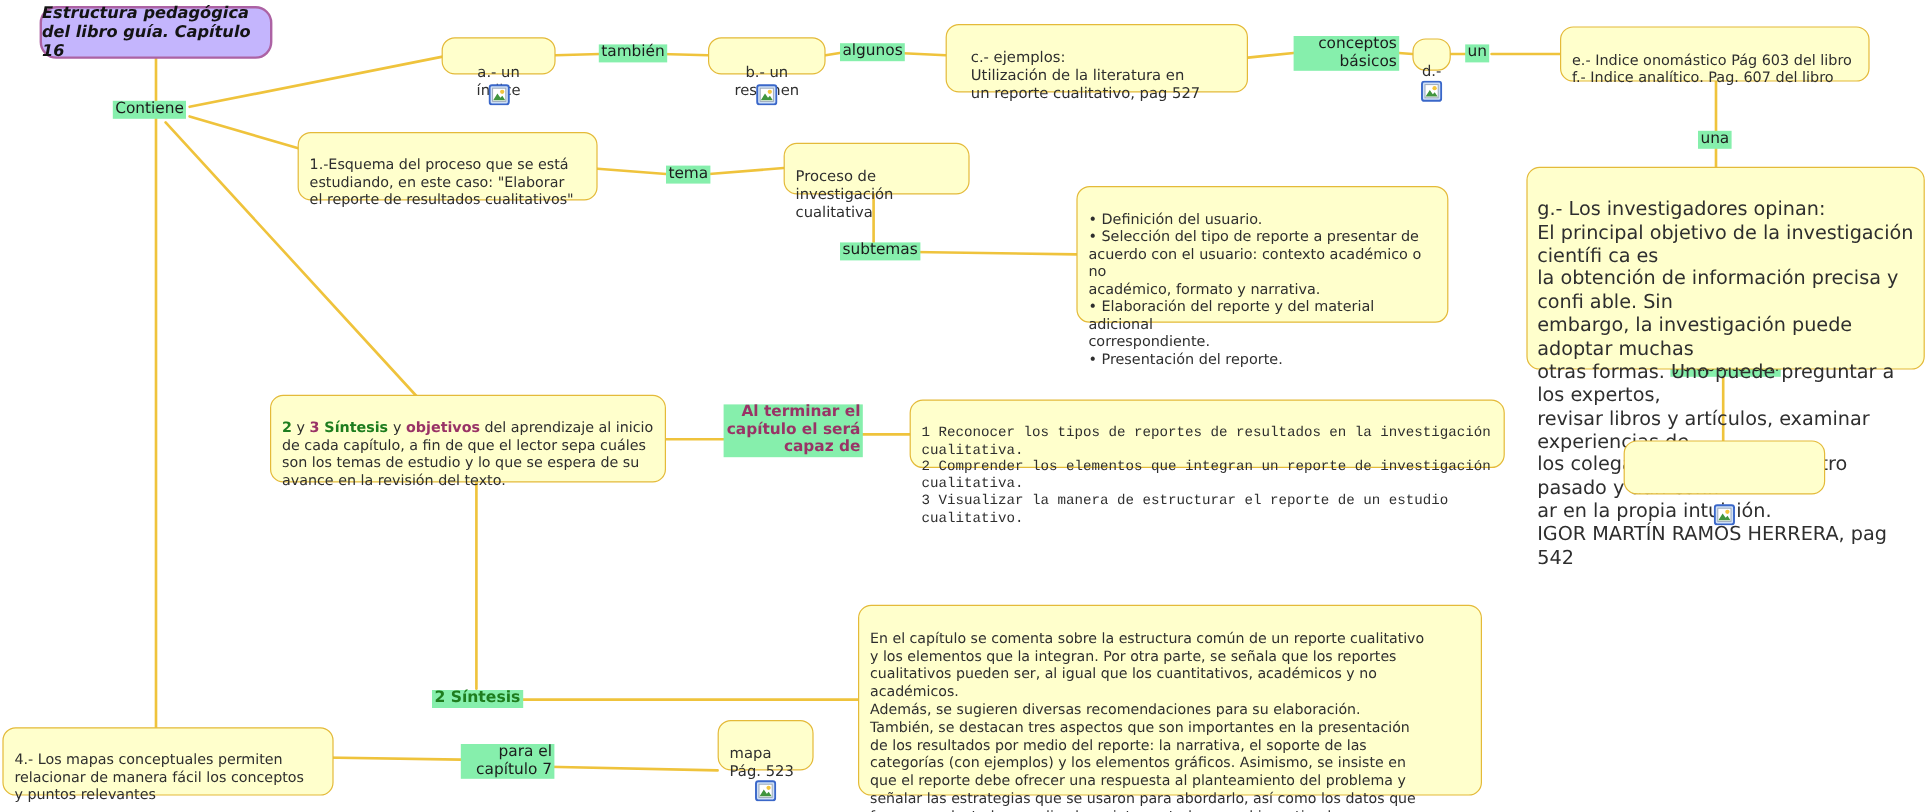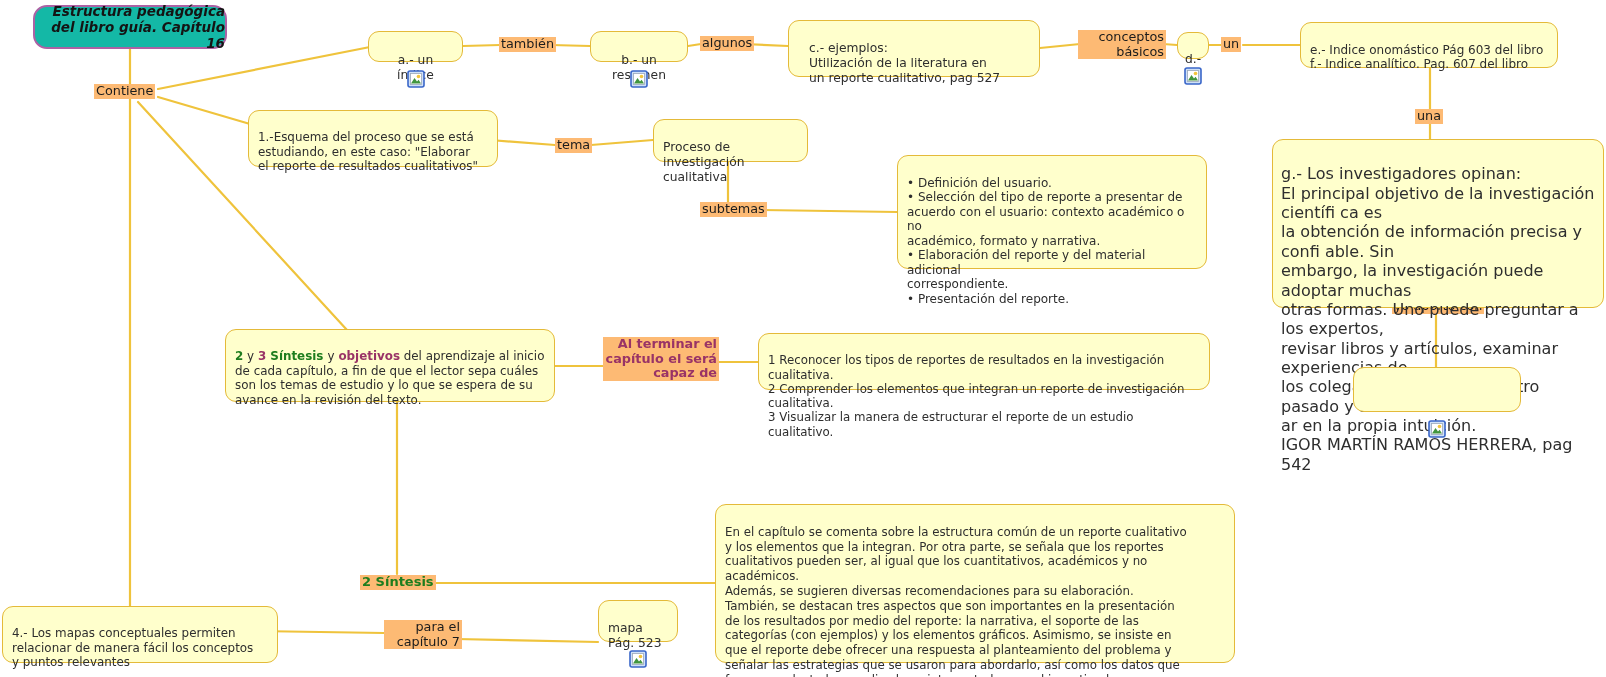--- a/index.html
+++ b/index.html
@@ -9,28 +9,28 @@
   .wires line { stroke:#EFC33C; stroke-width:2.2; stroke-linecap:round; }
 
   .node {
     position:absolute; box-sizing:border-box;
     background:#FFFFCC; border:1.6px solid #E4BA39; border-radius:11px;
     color:#2e2e2e; font-size:12.3px; line-height:1.21; padding:5px 9px;
     white-space:pre-line;
   }
   .node.center { text-align:center; }
   .title-node {
-    background:#14b8a6; border:2px solid #AC62A4; border-radius:14px;
+    background:#c4b5fd; border:2px solid #AC62A4; border-radius:14px;
     font-weight:bold; font-style:italic; font-size:13.5px; color:#141414;
-    text-align:right; display:flex; align-items:center; justify-content:center;
+    text-align:left; display:flex; align-items:center; justify-content:center;
     white-space:pre-line;
   }
   .lbl {
     position:absolute; color:#1c1c1c; font-size:12.8px; line-height:1.15;
-    white-space:pre-line; background:#fdba74; padding:0 2px;
+    white-space:pre-line; background:#86efac; padding:0 2px;
   }
   .lbl.center { text-align:right; }
   .lbl-purple { color:#993366; font-weight:bold; }
   .lbl-green  { color:#1E7D1E; font-weight:bold; font-size:13px; }
   .seg-green  { color:#1E7D1E; font-weight:bold; }
   .seg-purple { color:#993366; font-weight:bold; }
 
   .icon { position:absolute; left:50%; bottom:-12px; transform:translateX(-50%);
           width:18px; height:18px; cursor:pointer; }
   .icon svg { display:block; }
@@ -180,21 +180,21 @@
 • Presentación del reporte.</span>
   </div>
 
   <div class="node" style="left:225px; top:329px; width:330px; height:73px; font-size:11.9px;">
     <span class="seg-green">2</span><span> y </span><span class="seg-purple">3</span><span class="seg-green"> Síntesis </span><span>y </span><span class="seg-purple">objetivos</span><span> del aprendizaje al inicio
 de cada capítulo, a fin de que el lector sepa cuáles
 son los temas de estudio y lo que se espera de su
 avance en la revisión del texto.</span>
   </div>
 
-  <div class="node" style="left:758px; top:333px; width:452px; height:57px; font-size:11.8px;">
+  <div class="node" style="left:758px; top:333px; width:496px; height:57px; font-size:11.8px;font-family:Liberation Mono, monospace;">
     <span>1 Reconocer los tipos de reportes de resultados en la investigación cualitativa.
 2 Comprender los elementos que integran un reporte de investigación cualitativa.
 3 Visualizar la manera de estructurar el reporte de un estudio cualitativo.</span>
   </div>
 
   <div class="node" style="left:715px; top:504px; width:520px; height:159px; font-size:11.8px; line-height:1.255;">
     <span>En el capítulo se comenta sobre la estructura común de un reporte cualitativo
 y los elementos que la integran. Por otra parte, se señala que los reportes
 cualitativos pueden ser, al igual que los cuantitativos, académicos y no académicos.
 Además, se sugieren diversas recomendaciones para su elaboración.

